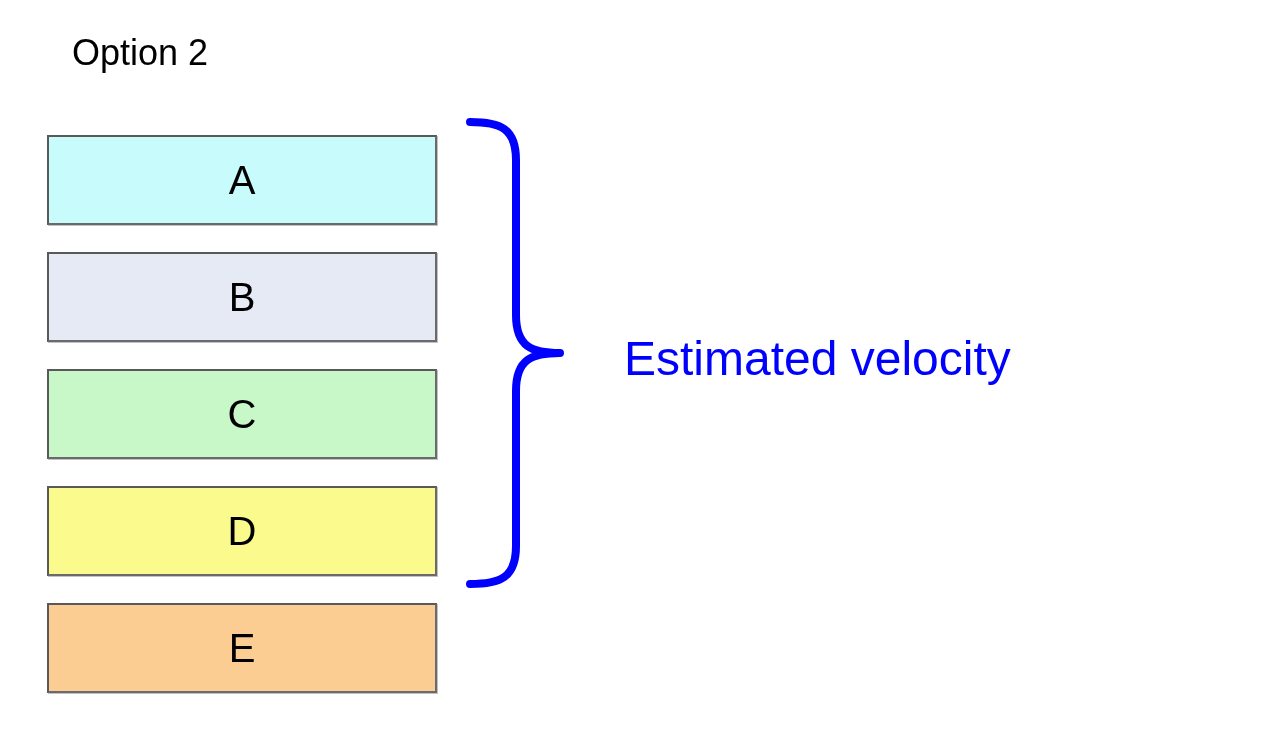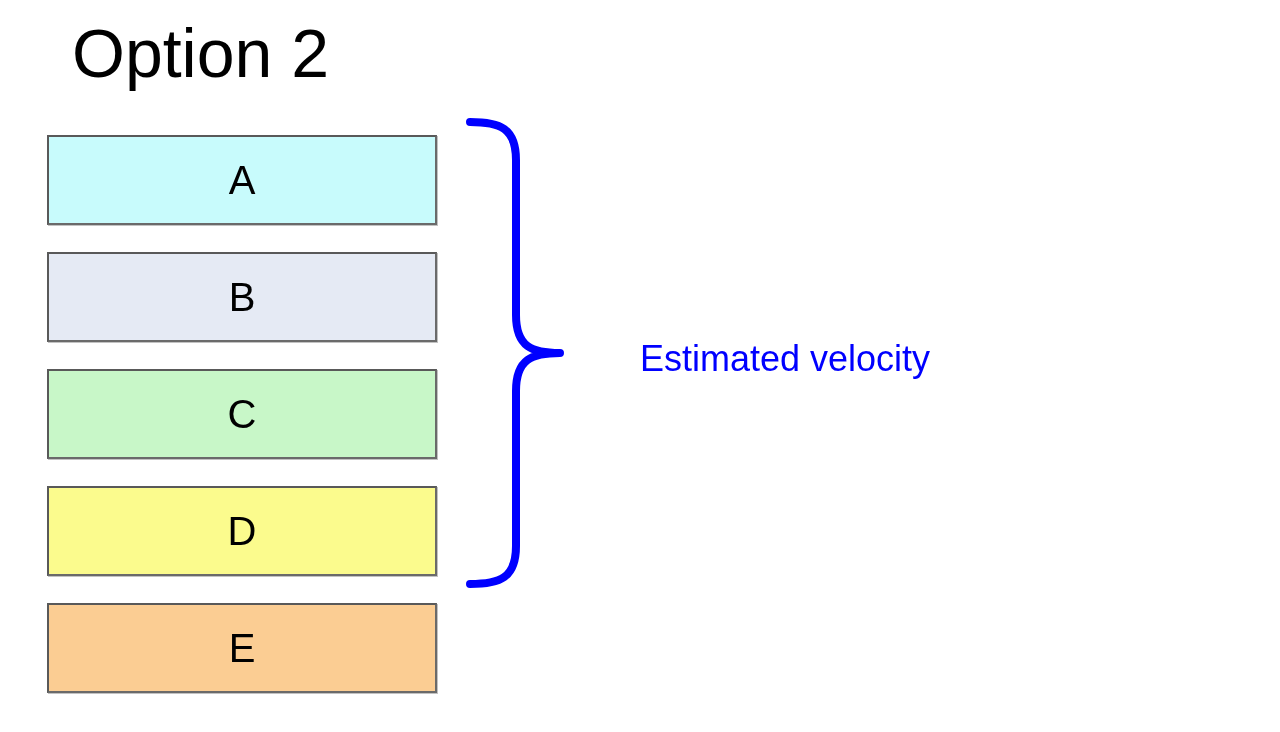--- a/index.html
+++ b/index.html
@@ -16,21 +16,21 @@
     height: 732px;
     background: #ffffff;
     overflow: hidden;
   }
 
   
   .title {
     position: absolute;
     left: 72px;
     top: 20px;
-    font-size: 68px;
+    font-size: 36px;
     line-height: 66px;
     color: #000000;
     letter-spacing: 0px;
     white-space: nowrap;
     font-weight: 400;
   }
 
   
   .stack {
     position: absolute;
@@ -70,23 +70,23 @@
     top: 110px;
     width: 130px;
     height: 505px;
   }
   .brace-wrap svg {
     display: block;
     overflow: visible;
   }
   .annotation {
     position: absolute;
-    left: 640px;
+    left: 624px;
     top: 330px;
-    font-size: 36px;
+    font-size: 48px;
     line-height: 58px;
     color: #0000ff;
     white-space: nowrap;
     font-weight: 400;
   }
 </style>
 </head>
 <body>
 
 <div id="canvas">

